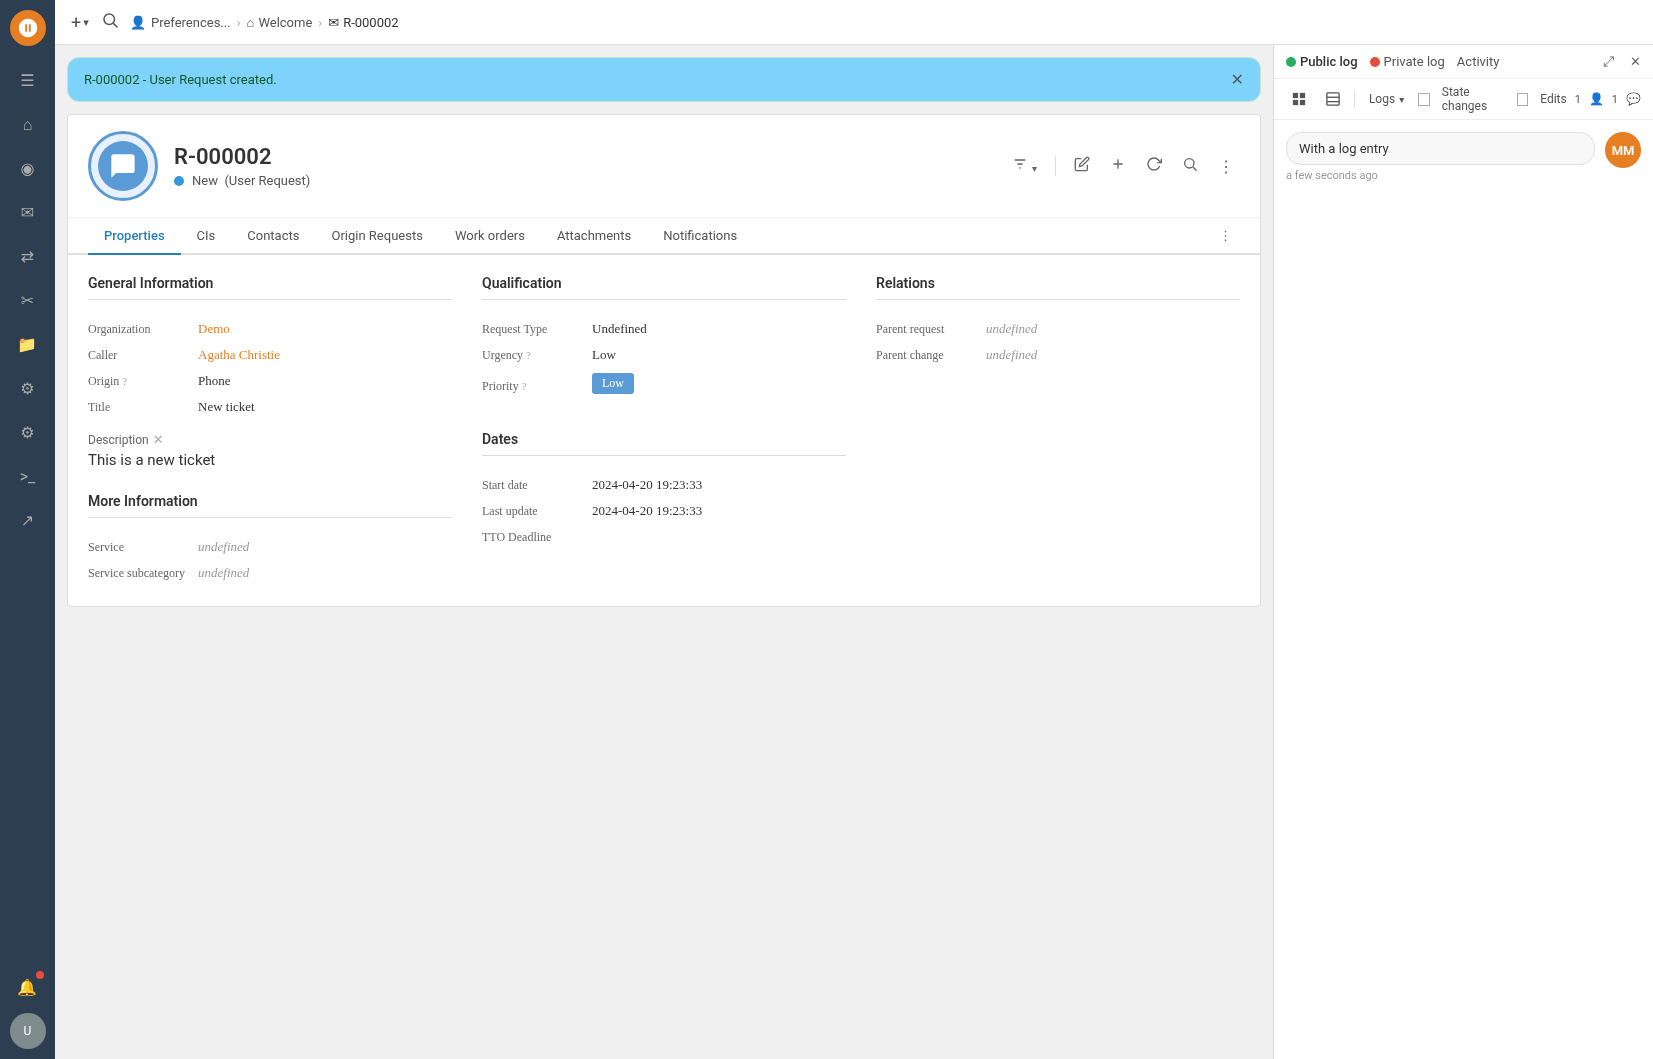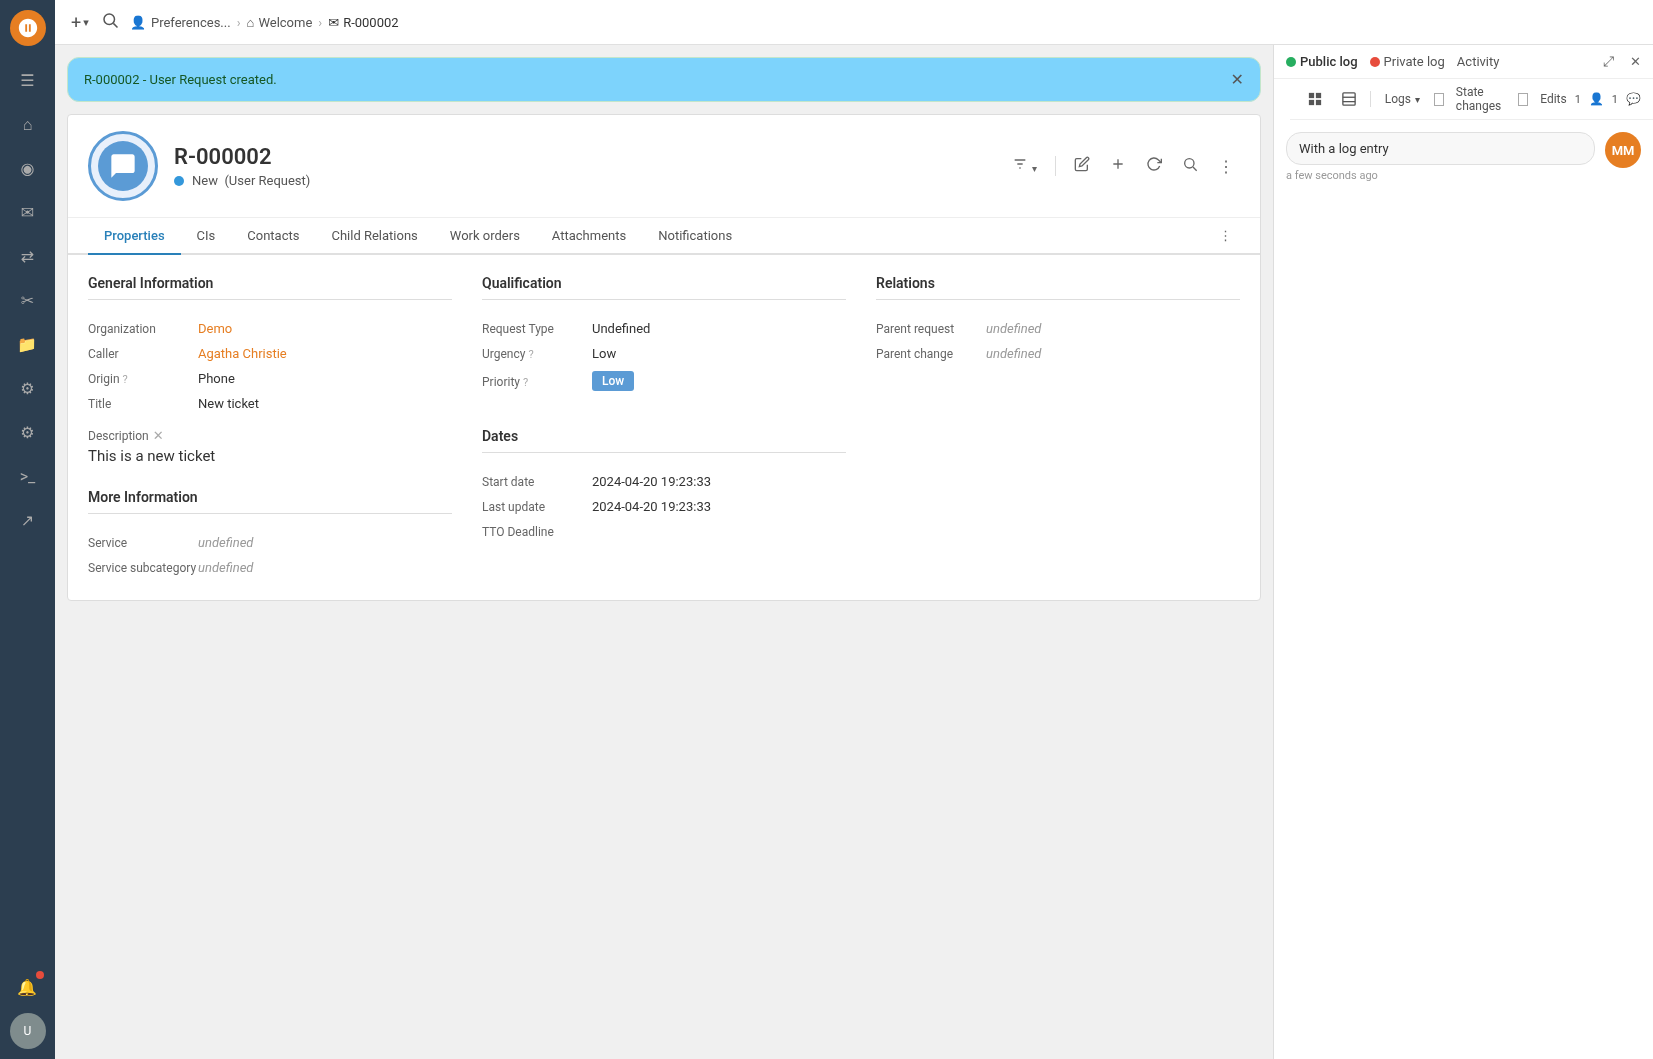--- a/index.html
+++ b/index.html
@@ -57,21 +57,21 @@
     .tab { padding: 10px 16px; cursor: pointer; color: #555; font-size: 13px; border-bottom: 2px solid transparent; margin-bottom: -2px; white-space: nowrap; }
     .tab.active { color: #2980b9; border-bottom-color: #2980b9; font-weight: 500; }
     .tab-more { margin-left: auto; color: #666; cursor: pointer; padding: 10px 8px; }
 
     
     .properties-body { padding: 20px; display: grid; grid-template-columns: 1fr 1fr 1fr; gap: 0 30px; }
 
     .section-title { font-size: 14px; font-weight: 600; color: #333; margin-bottom: 8px; }
     .section-divider { border: none; border-top: 1px solid #ddd; margin-bottom: 16px; }
 
-    .field-row { display: flex; align-items: center; padding: 5px 0; }
+    .field-row { display: flex; align-items: flex-end; padding: 5px 0; font-family: Liberation Serif, serif; }
     .field-label { color: #666; font-size: 12px; min-width: 110px; padding-top: 1px; flex-shrink: 0; }
     .field-label .help { color: #aaa; font-size: 11px; cursor: help; }
     .field-value { color: #333; font-size: 13px; flex: 1; }
     .field-value.link { color: #e67e22; cursor: pointer; }
     .field-value.italic { color: #999; font-style: italic; }
 
     .status-badge { display: inline-block; background: #5b9bd5; color: white; padding: 3px 10px; border-radius: 3px; font-size: 12px; font-weight: 500; }
     .priority-badge { display: inline-block; background: #5b9bd5; color: white; padding: 3px 10px; border-radius: 3px; font-size: 12px; font-weight: 500; }
 
     .description-label { display: flex; align-items: center; gap: 4px; color: #666; font-size: 12px; margin-bottom: 4px; }
@@ -80,21 +80,21 @@
     .section-col { }
 
     
     .right-panel { width: 380px; flex-shrink: 0; background: white; border-left: 1px solid #ddd; display: flex; flex-direction: column; overflow: hidden; }
     .right-panel-tabs { display: flex; align-items: center; padding: 8px 12px; border-bottom: 1px solid #eee; gap: 12px; }
     .rpanel-tab { font-size: 13px; color: #555; cursor: pointer; display: flex; align-items: center; gap: 4px; }
     .rpanel-tab .dot { width: 10px; height: 10px; border-radius: 50%; }
     .rpanel-tab.active { color: #333; font-weight: 500; }
     .rpanel-expand { margin-left: auto; color: #666; cursor: pointer; font-size: 14px; }
 
-    .right-panel-toolbar { display: flex; align-items: center; padding: 6px 12px; border-bottom: 1px solid #eee; gap: 8px; font-size: 12px; color: #555; margin-left: 16px; }
+    .right-panel-toolbar { display: flex; align-items: center; padding: 6px 12px; border-bottom: 1px solid #eee; gap: 8px; font-size: 12px; color: #555; }
     .rp-toolbar-btn { display: flex; align-items: center; gap: 4px; cursor: pointer; padding: 3px 6px; border-radius: 3px; }
     .rp-checkbox { width: 13px; height: 13px; border: 1px solid #aaa; display: inline-block; vertical-align: middle; margin-right: 4px; }
     .rp-count { font-size: 11px; color: #555; }
     .rp-sep { width: 1px; height: 16px; background: #ddd; }
 
     .right-panel-body { flex: 1; overflow-y: auto; padding: 12px; }
 
     .log-entry { display: flex; align-items: flex-start; gap: 10px; margin-bottom: 16px; }
     .log-avatar { width: 36px; height: 36px; border-radius: 50%; background: #e67e22; display: flex; align-items: center; justify-content: center; color: white; font-size: 13px; font-weight: 600; flex-shrink: 0; }
     .log-message-box { background: #f8f8f8; border: 1px solid #e0e0e0; border-radius: 15px; padding: 8px 12px; font-size: 13px; color: #333; margin-bottom: 4px; }
@@ -223,21 +223,21 @@
               </svg>
             </button>
             <button class="action-btn">⋮</button>
           </div>
         </div>
 
         <div class="record-tabs">
           <div class="tab active">Properties</div>
           <div class="tab">CIs</div>
           <div class="tab">Contacts</div>
-          <div class="tab">Child Relations</div>
+          <div class="tab">Origin Requests</div>
           <div class="tab">Work orders</div>
           <div class="tab">Attachments</div>
           <div class="tab">Notifications</div>
           <div class="tab-more">⋮</div>
         </div>
 
         <div class="properties-body">
 
           <div class="section-col">
             <div class="section-title">General Information</div>

